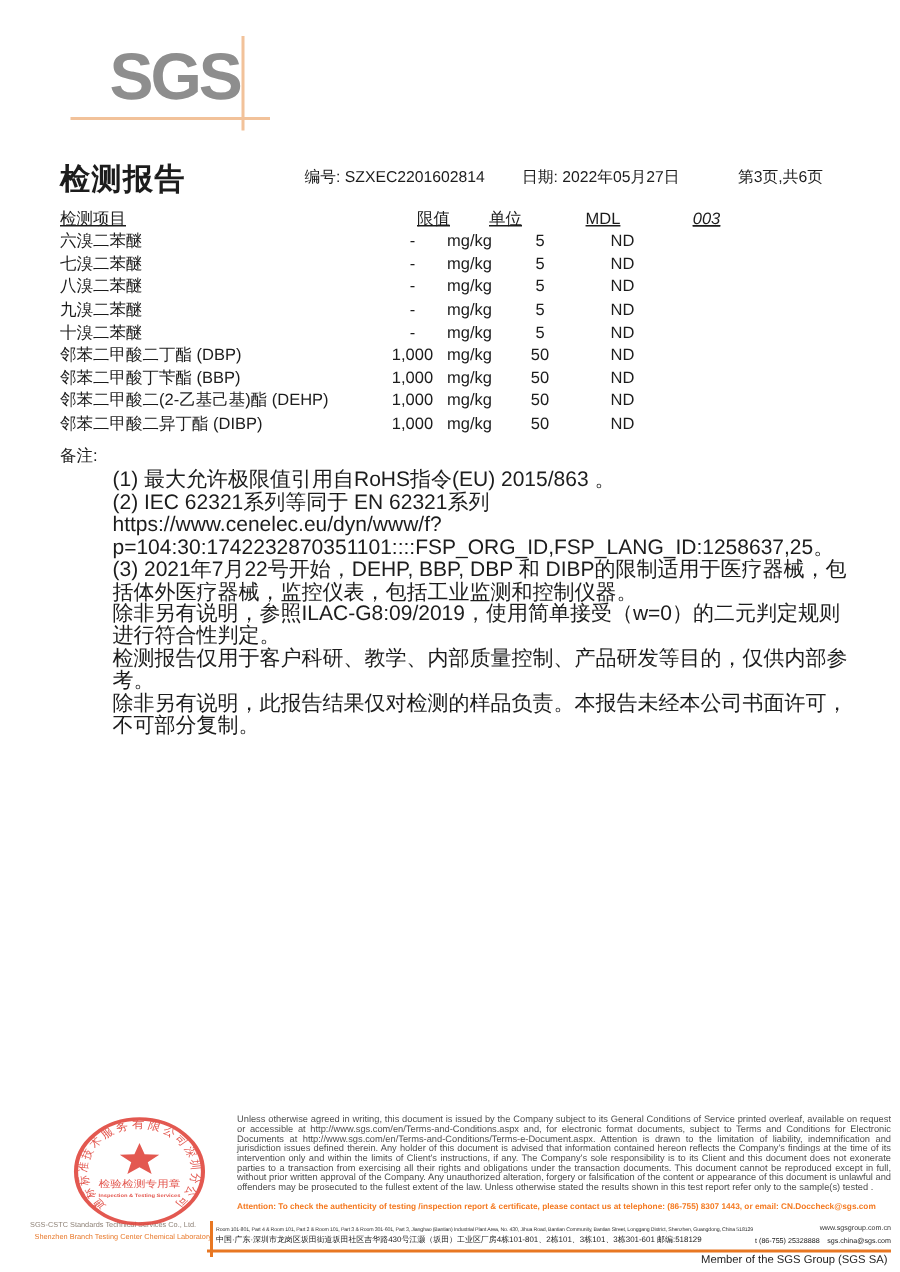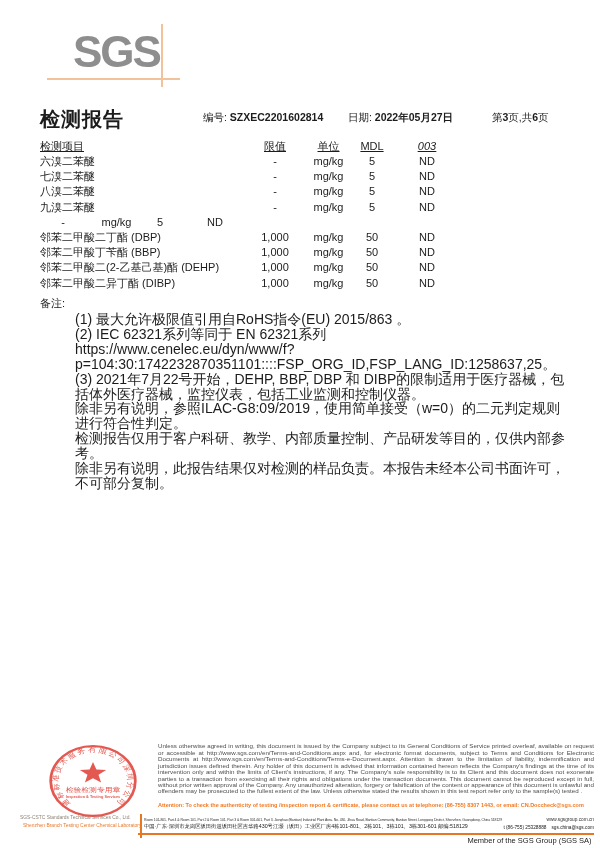--- a/index.html
+++ b/index.html
@@ -8,30 +8,30 @@
 
   
   .logo-text{position:absolute;left:73px;top:28px;font-size:44px;font-weight:bold;
              color:#8e8e8e;letter-spacing:-2px;line-height:48px;}
   .logo-hline{position:absolute;left:47px;top:78px;width:133px;height:2px;background:#f2c29a;}
   .logo-vline{position:absolute;left:161px;top:24px;width:2px;height:63px;background:#f2c29a;}
 
   
   .report-title{position:absolute;left:40px;top:106px;font-size:20px;font-weight:bold;letter-spacing:1px;}
   .hmeta{position:absolute;top:111px;font-size:10.5px;white-space:nowrap;}
-  .hmeta .b{font-weight:bold;}
+  .hmeta .b{font-weight:normal;}
   .m-no{left:203px;} .m-date{left:348px;} .m-page{left:492px;}
 
   
   .rtable{position:absolute;left:40px;top:138px;width:520px;font-size:11px;}
   .trow{display:flex;height:15.2px;line-height:15.2px;}
-  .thead{height:16px;line-height:16px;}
+  .thead{height:16px;line-height:16px;gap:14px;}
   .c-item{width:212px;text-align:left;white-space:nowrap;overflow:hidden;}
   .c-limit{width:46px;text-align:center;}
-  .c-unit{width:37px;text-align:center;margin-left:12px;}
+  .c-unit{width:37px;text-align:left;}
   .c-mdl{width:50px;text-align:center;}
   .c-result{width:60px;text-align:center;}
   .thead span{text-decoration:underline;}
   .thead .c-result{font-style:italic;text-decoration:underline;}
 
   
   .notes-label{position:absolute;left:40px;top:296px;font-size:11px;}
   .notes-list{position:absolute;left:75px;top:312px;width:492px;font-size:14px;
               line-height:14.9px;overflow-wrap:anywhere;}
   .notes-list > div{margin:0;}
@@ -119,20 +119,21 @@
 
         <div class="trow">
           <div class="c-item">九溴二苯醚</div>
           <div class="c-limit">-</div>
           <div class="c-unit">mg/kg</div>
           <div class="c-mdl">5</div>
           <div class="c-result">ND</div>
         </div>
 
         <div class="trow">
+          <div class="c-item">十溴二苯醚</div>
           <div class="c-limit">-</div>
           <div class="c-unit">mg/kg</div>
           <div class="c-mdl">5</div>
           <div class="c-result">ND</div>
         </div>
 
         <div class="trow">
           <div class="c-item">邻苯二甲酸二丁酯 (DBP)</div>
           <div class="c-limit">1,000</div>
           <div class="c-unit">mg/kg</div>

